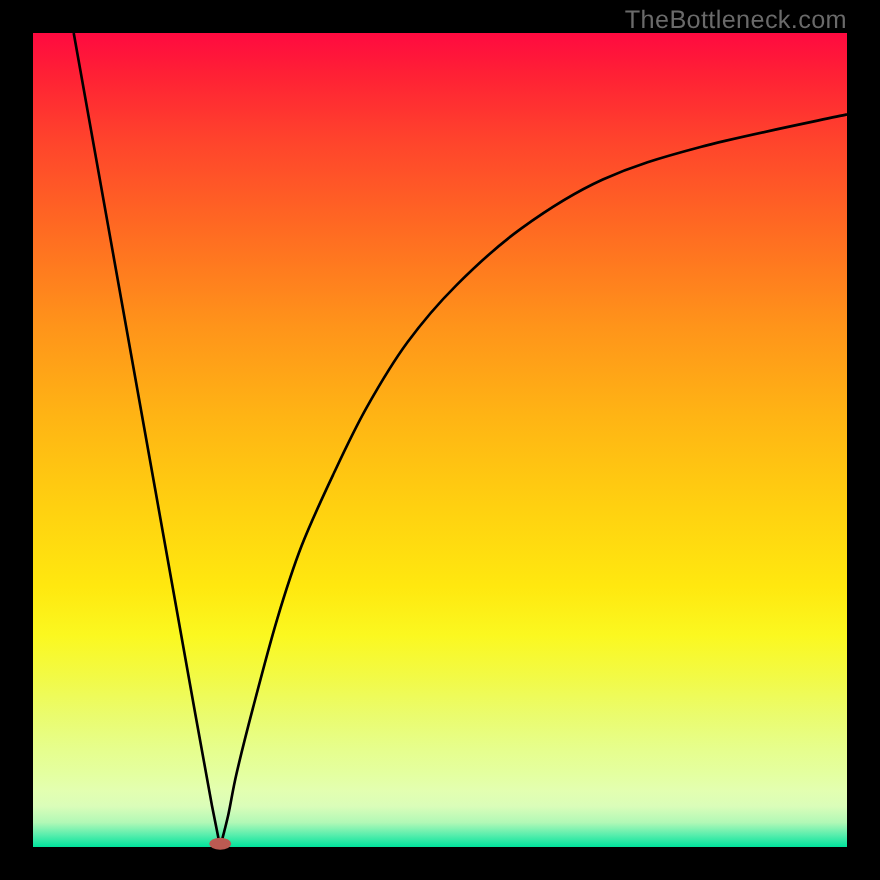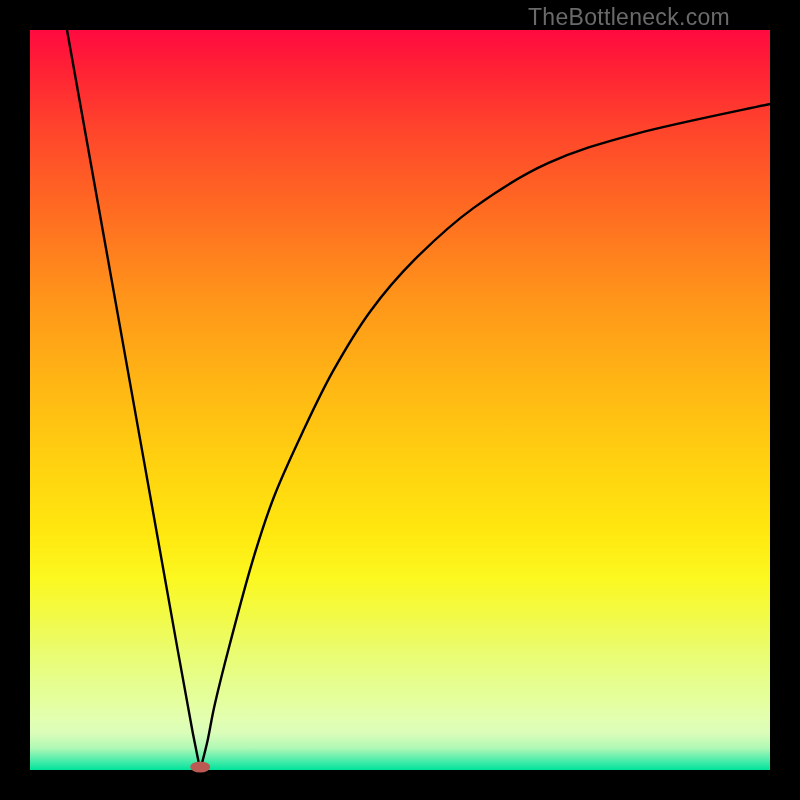--- a/index.html
+++ b/index.html
@@ -9,20 +9,21 @@
     height: 800px;
     overflow: hidden;
     background: #000;
     font-family: Arial, Helvetica, sans-serif;
   }
   .container {
     position: relative;
     width: 740px;
     height: 800px;
     background: #000;
+    padding-left: 40px;
   }
   .plot-area {
     position: absolute;
     left: 30px;
     top: 30px;
     width: 740px;
     height: 740px;
     background: linear-gradient(to bottom,
       #ff0a40 0%,
       #ff2035 5%,

